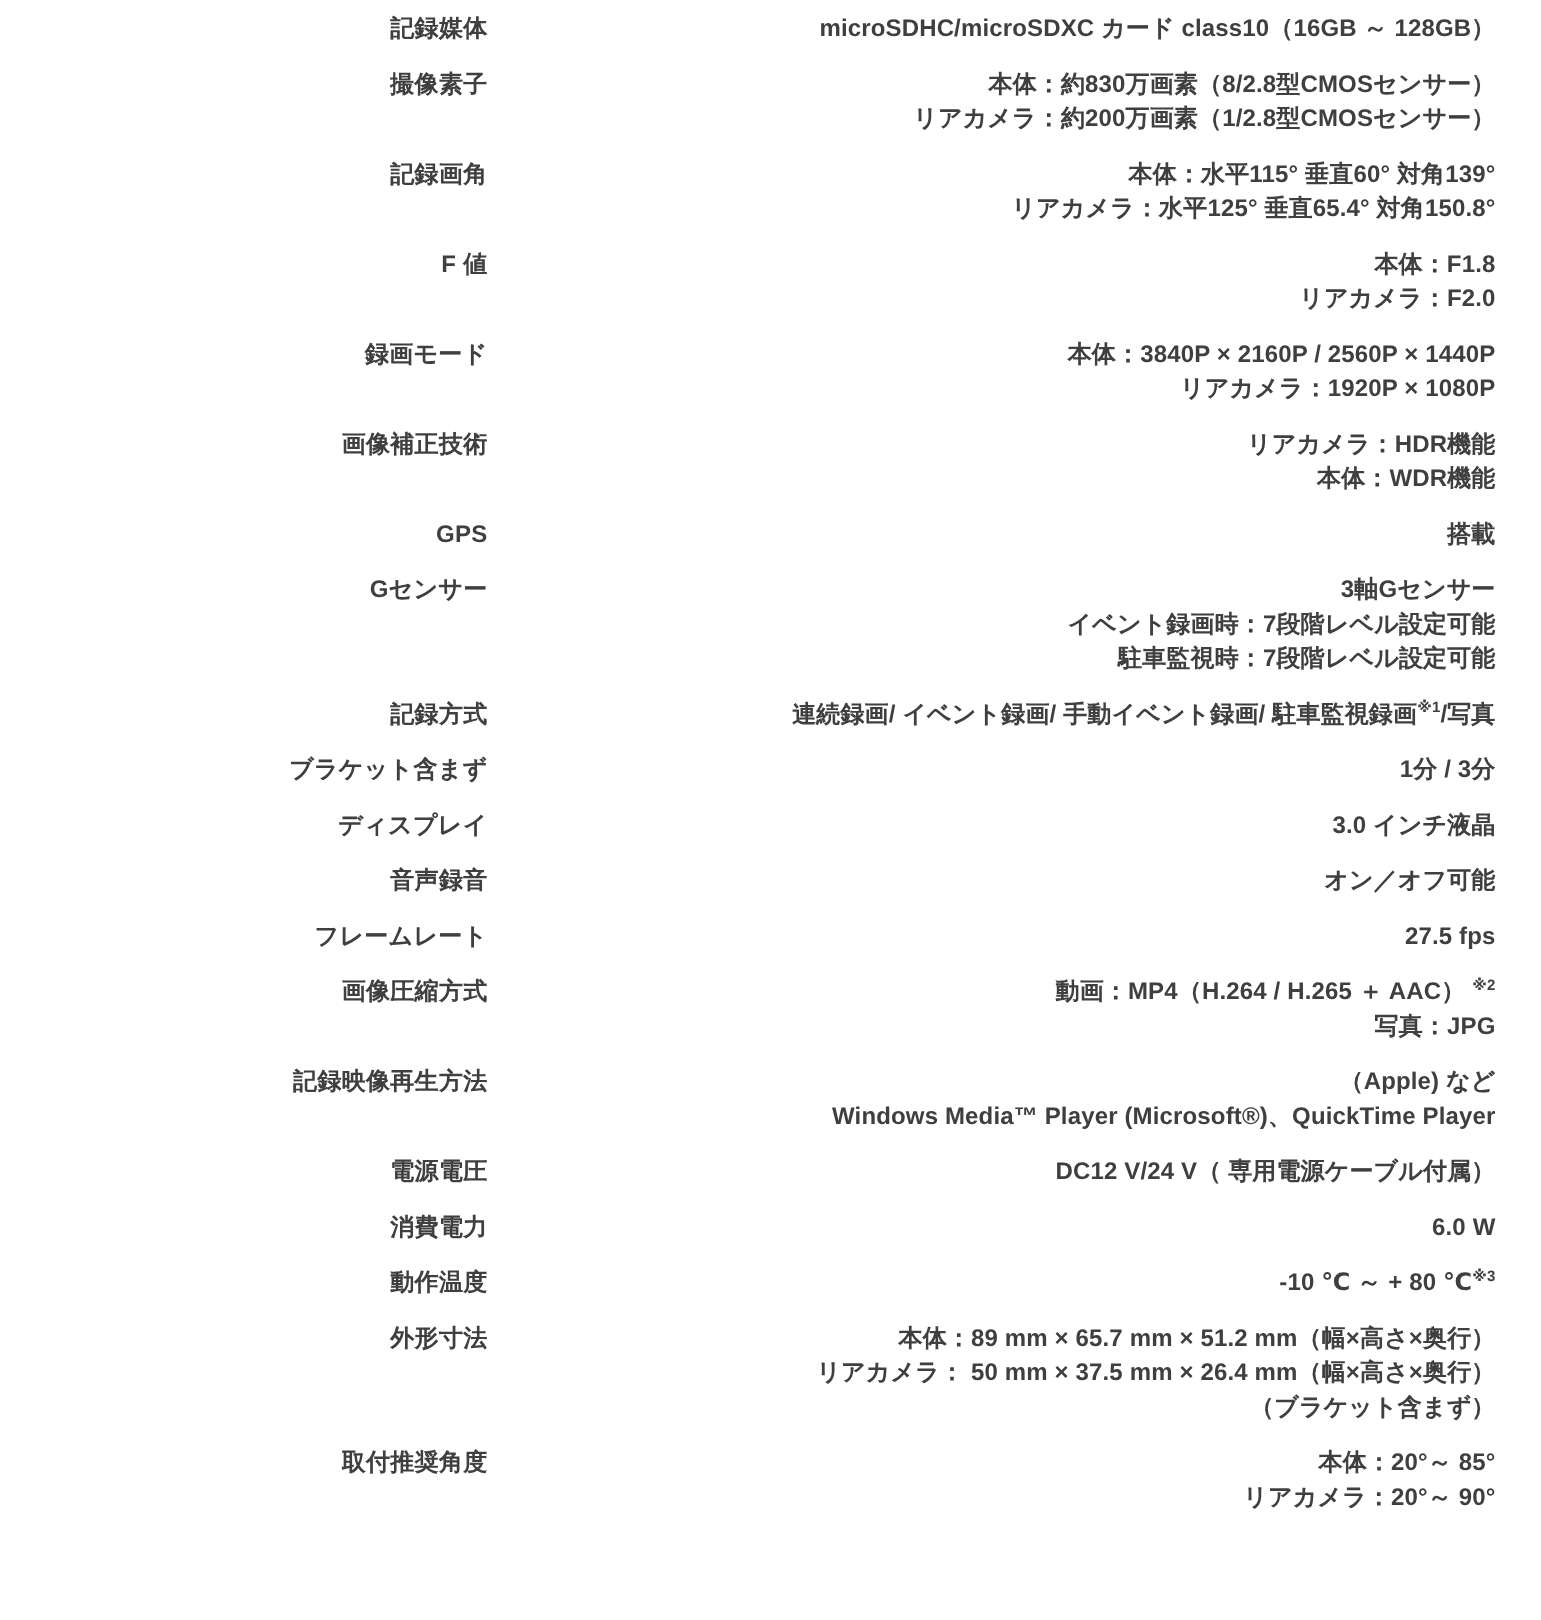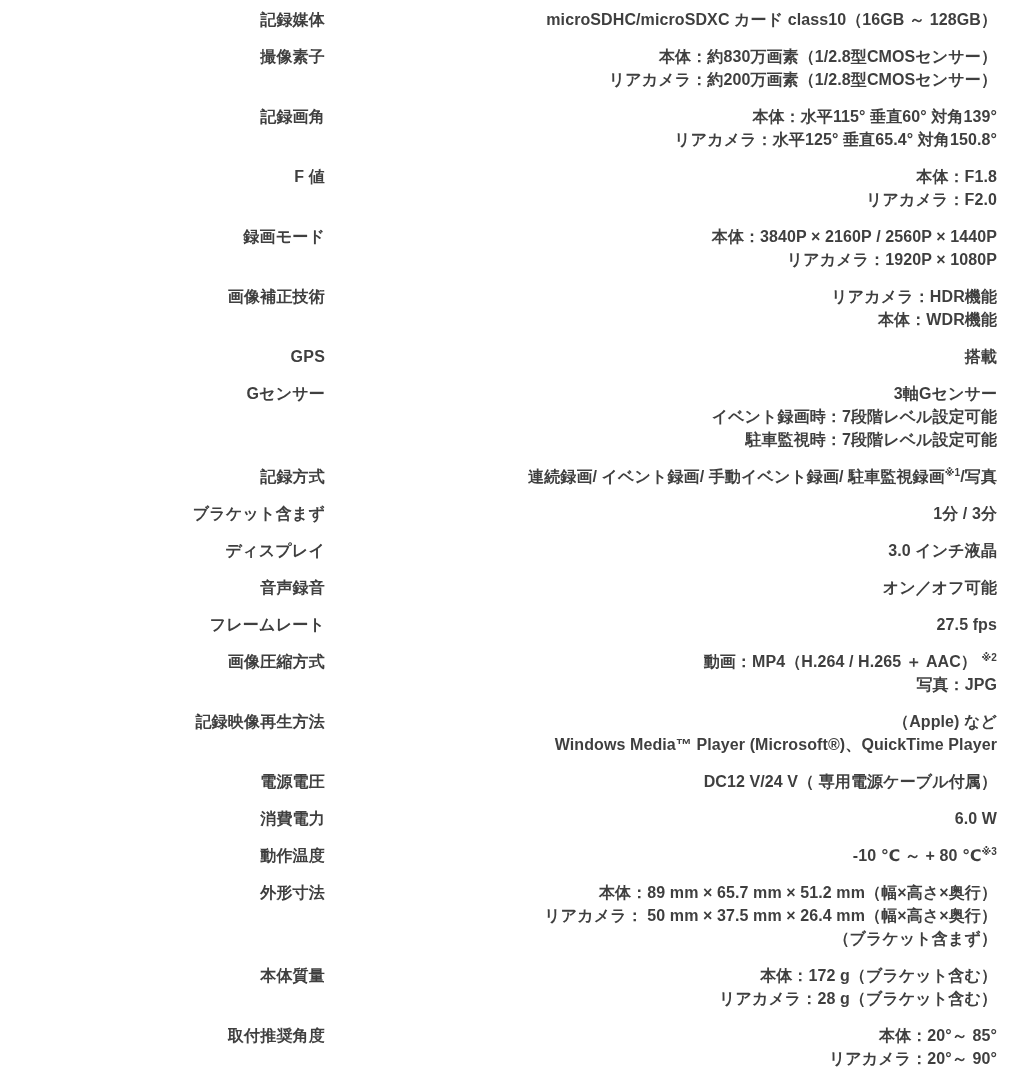--- a/index.html
+++ b/index.html
@@ -61,21 +61,21 @@
 <div class="spec">
     <div class="row">
       <div class="label">記録媒体</div>
       <div class="value">
         <div class="line"><span>microSDHC/microSDXC カード class10（16GB ～ 128GB）</span></div>
       </div>
     </div>
     <div class="row">
       <div class="label">撮像素子</div>
       <div class="value">
-        <div class="line"><span>本体：約830万画素（1/2.8型CMOSセンサー）</span></div>
+        <div class="line"><span>本体：約830万画素（8/2.8型CMOSセンサー）</span></div>
         <div class="line"><span>リアカメラ：約200万画素（1/2.8型CMOSセンサー）</span></div>
       </div>
     </div>
     <div class="row">
       <div class="label">記録画角</div>
       <div class="value">
         <div class="line"><span>本体：水平115° 垂直60° 対角139°</span></div>
         <div class="line"><span>リアカメラ：水平125° 垂直65.4° 対角150.8°</span></div>
       </div>
     </div>
@@ -178,26 +178,19 @@
     </div>
     <div class="row">
       <div class="label">外形寸法</div>
       <div class="value">
         <div class="line"><span>本体：89 mm × 65.7 mm × 51.2 mm（幅×高さ×奥行）</span></div>
         <div class="line"><span>リアカメラ： 50 mm × 37.5 mm × 26.4 mm（幅×高さ×奥行）</span></div>
         <div class="line"><span>（ブラケット含まず）</span></div>
       </div>
     </div>
     <div class="row">
-      <div class="label">本体質量</div>
-      <div class="value">
-        <div class="line"><span>本体：172 g（ブラケット含む）</span></div>
-        <div class="line"><span>リアカメラ：28 g（ブラケット含む）</span></div>
-      </div>
-    </div>
-    <div class="row">
       <div class="label">取付推奨角度</div>
       <div class="value">
         <div class="line"><span>本体：20°～ 85°</span></div>
         <div class="line"><span>リアカメラ：20°～ 90°</span></div>
       </div>
     </div>
   </div>
 
 </body></html>

